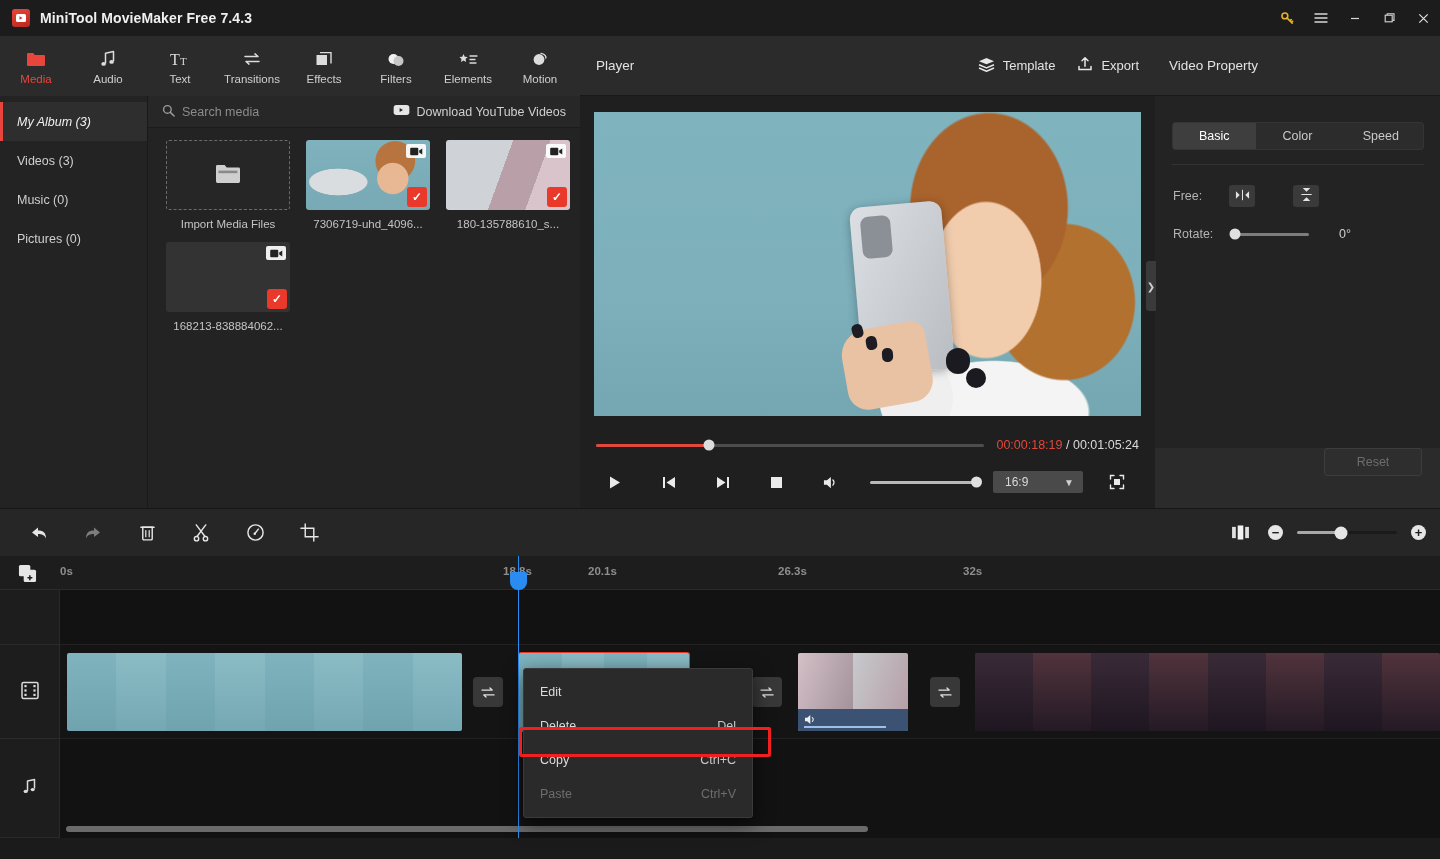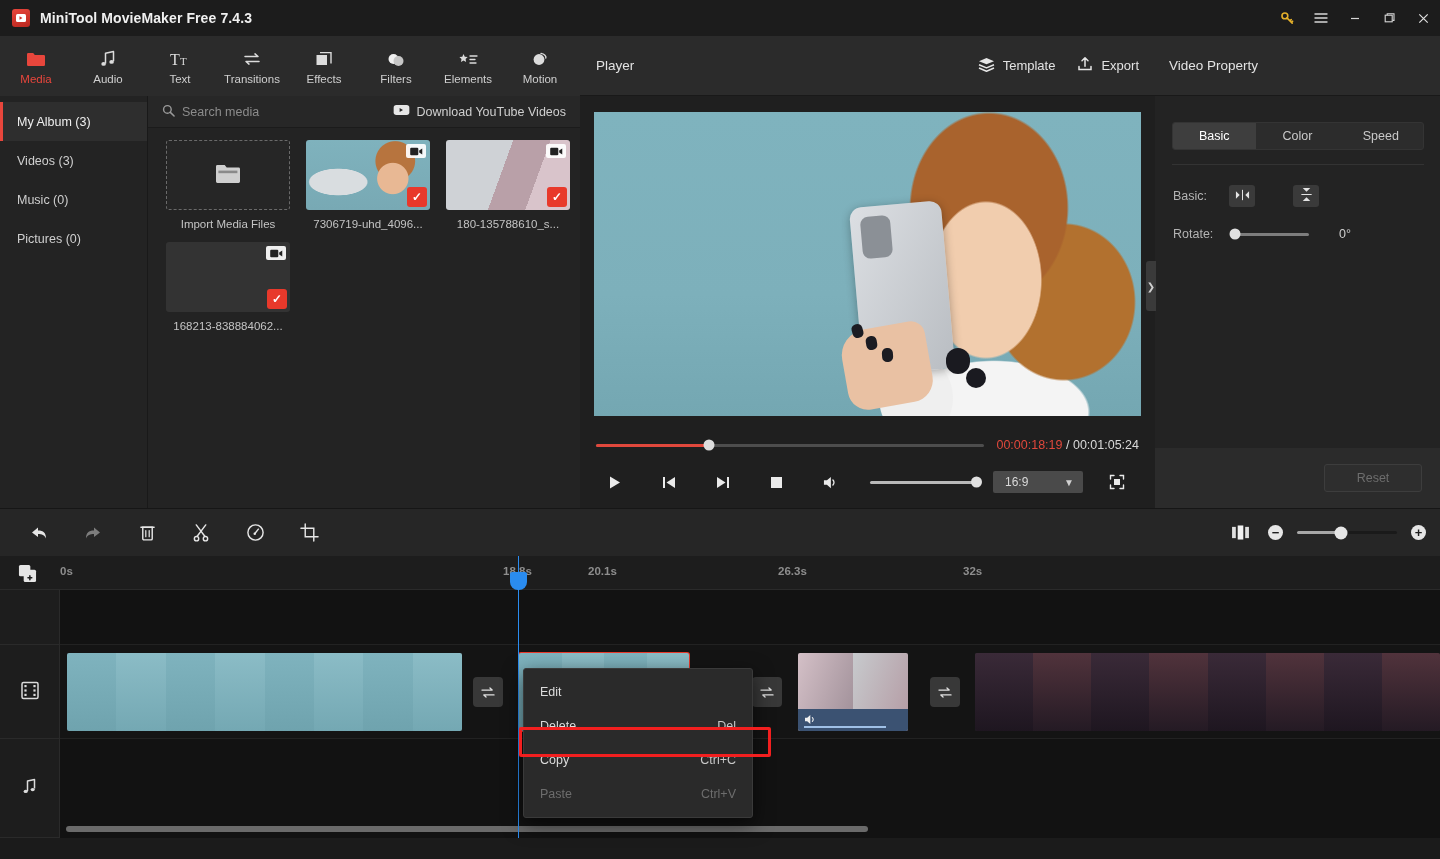--- a/index.html
+++ b/index.html
@@ -49,21 +49,21 @@
   
   .mediapanel { position:absolute; left:0; top:96px; width:580px; height:412px; background:#232323; }
   .album-list {
     position:absolute; left:0; top:0; width:148px; height:412px;
     background:#232323; border-right:1px solid #191919; padding-top:6px;
   }
   .album-item {
     height:39px; display:flex; align-items:center; padding-left:17px;
     font-size:12.5px; color:#cfcfcf; position:relative; cursor:default;
   }
-  .album-item.active { background:#2e2e2e; color:#efefef; }
+  .album-item.active { background:#2e2e2e; color:#efefef;font-style:italic; }
   .album-item.active:before {
     content:""; position:absolute; left:0; top:0; width:3px; height:39px; background:#e8463c;
   }
 
   .media-main { position:absolute; left:148px; top:0; width:432px; height:412px; background:#232323; }
   .media-topbar {
     height:32px; display:flex; align-items:center; border-bottom:1px solid #1b1b1b;
     background:#272727;
   }
   .search-wrap { display:flex; align-items:center; gap:7px; padding-left:14px; flex:1; }
@@ -191,21 +191,21 @@
   .prop-row { display:flex; align-items:center; padding-left:18px; margin-top:20px; }
   .prop-label { width:56px; font-size:12.5px; color:#b4b4b4; }
   .flip-btn {
     width:26px; height:22px; background:#3a3a3a; border-radius:3px; margin-right:38px;
     display:flex; align-items:center; justify-content:center; cursor:default;
   }
   .rot-track { width:74px; height:3px; background:#7d7d7d; border-radius:2px; position:relative; margin-left:6px;}
   .rot-knob { position:absolute; left:0; top:50%; transform:translate(-50%,-50%); width:11px;height:11px;border-radius:50%;background:#e0e0e0;}
   .rot-val { margin-left:30px; font-size:12.5px; color:#cfcfcf;}
   .reset-bar { position:absolute; left:0; bottom:0; width:285px; height:60px; background:#2b2b2b;
-               display:flex; align-items:center; justify-content:flex-end; padding-right:18px;}
+               display:flex; align-items:flex-start; justify-content:flex-end; padding-right:18px;}
   .reset-btn { width:98px; height:28px; border:1px solid #3d3d3d; border-radius:3px; background:#2e2e2e;
                color:#6d6d6d; font-size:12.5px; display:flex;align-items:center;justify-content:center; cursor:default;}
   .collapse-handle {
     position:absolute; left:-9px; top:225px; width:10px; height:50px; background:#3a3a3a;
     border-radius:3px 0 0 3px; display:flex; align-items:center; justify-content:center;
     color:#d0d0d0; font-size:10px; cursor:default;
   }
 
   
   .tl-toolbar { position:absolute; left:0; top:508px; width:1440px; height:48px; background:#262626;
@@ -595,21 +595,21 @@
       <div class="seg">
         <span>Color</span>
       </div>
       <div class="seg">
         <span>Speed</span>
       </div>
     </div>
     <div class="prop-divider"></div>
 
     <div class="prop-row">
-      <div class="prop-label">Basic:</div>
+      <div class="prop-label">Free:</div>
       <div class="flip-btn">
         <span>
           <svg width="15" height="12" viewBox="0 0 16 12">
               <path d="M1 2l4 4-4 4z" fill="#e4e4e4"></path>
               <path d="M15 2l-4 4 4 4z" fill="#e4e4e4"></path>
               <path d="M8 0.5v11" stroke="#e4e4e4" stroke-width="1.1"></path>
             </svg>
         </span>
       </div>
       <div class="flip-btn">

